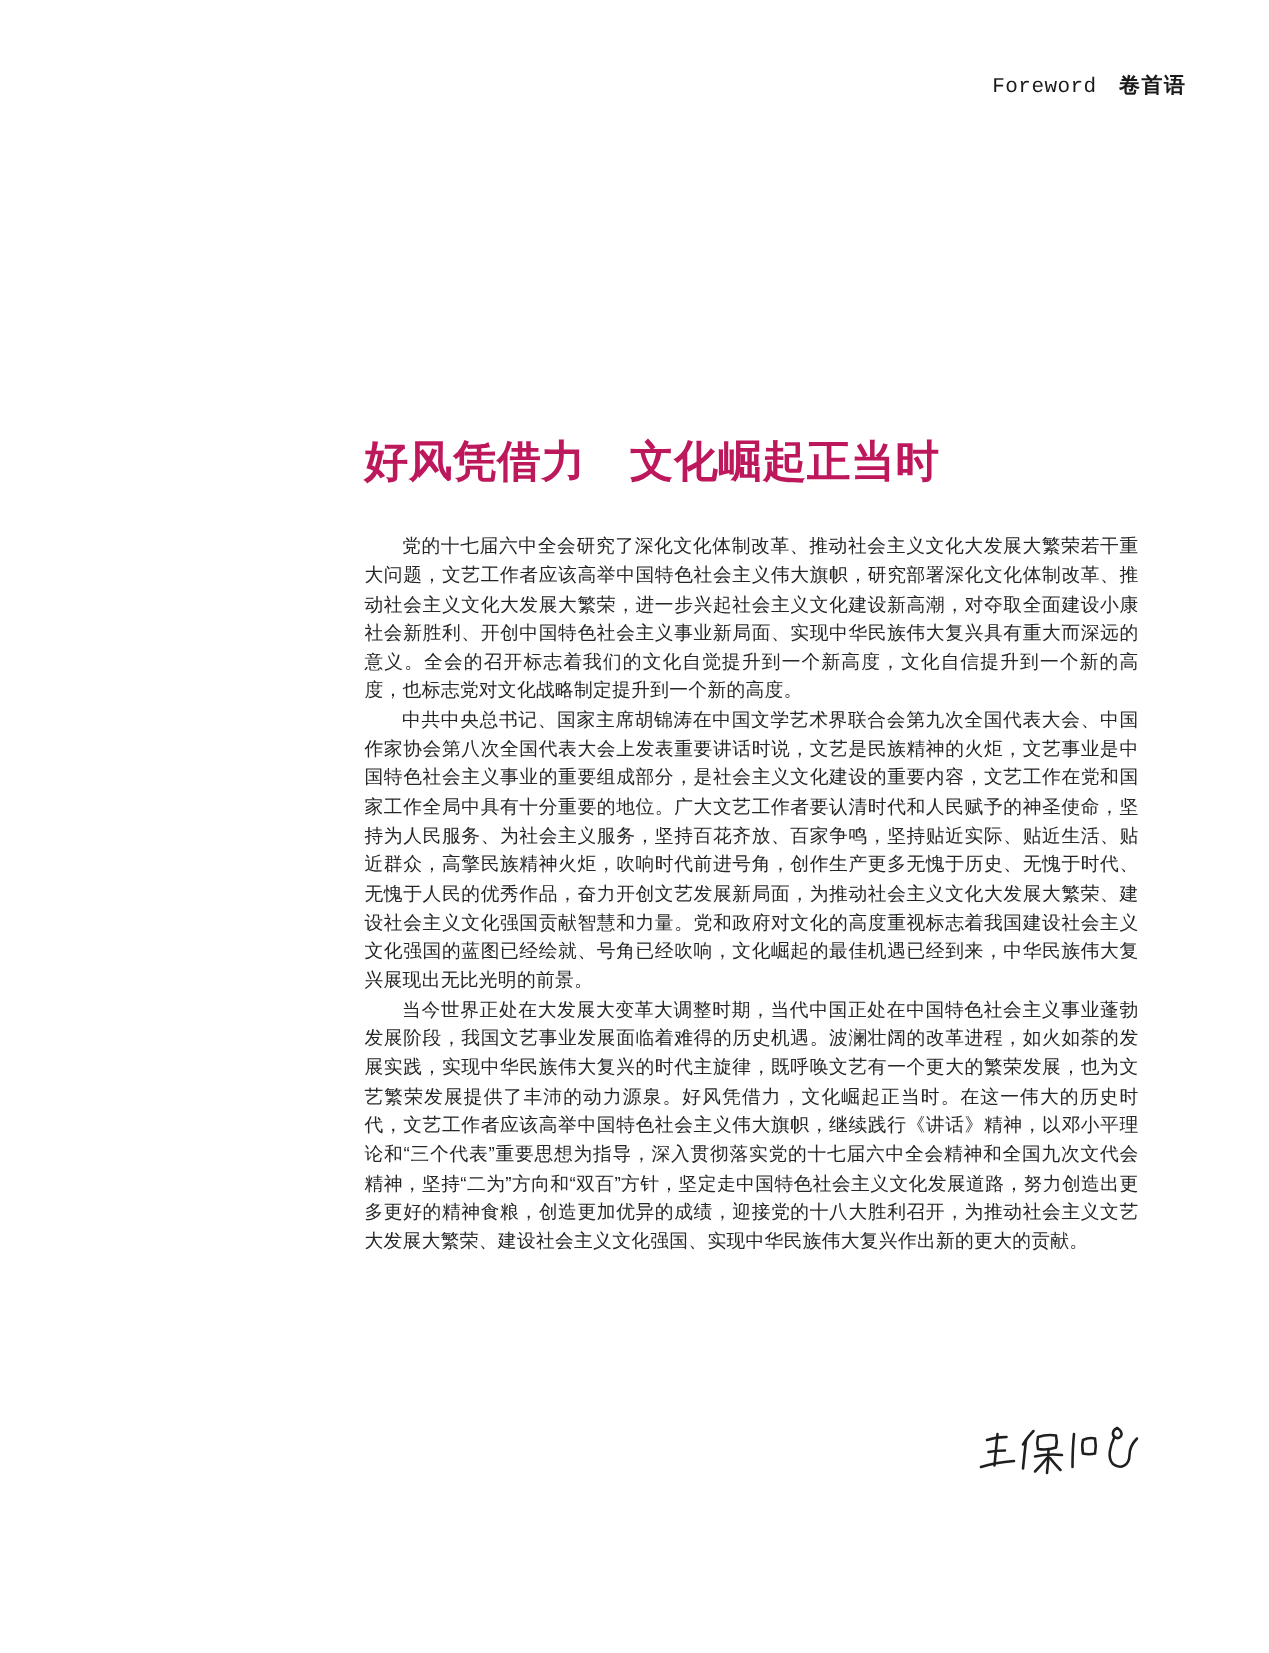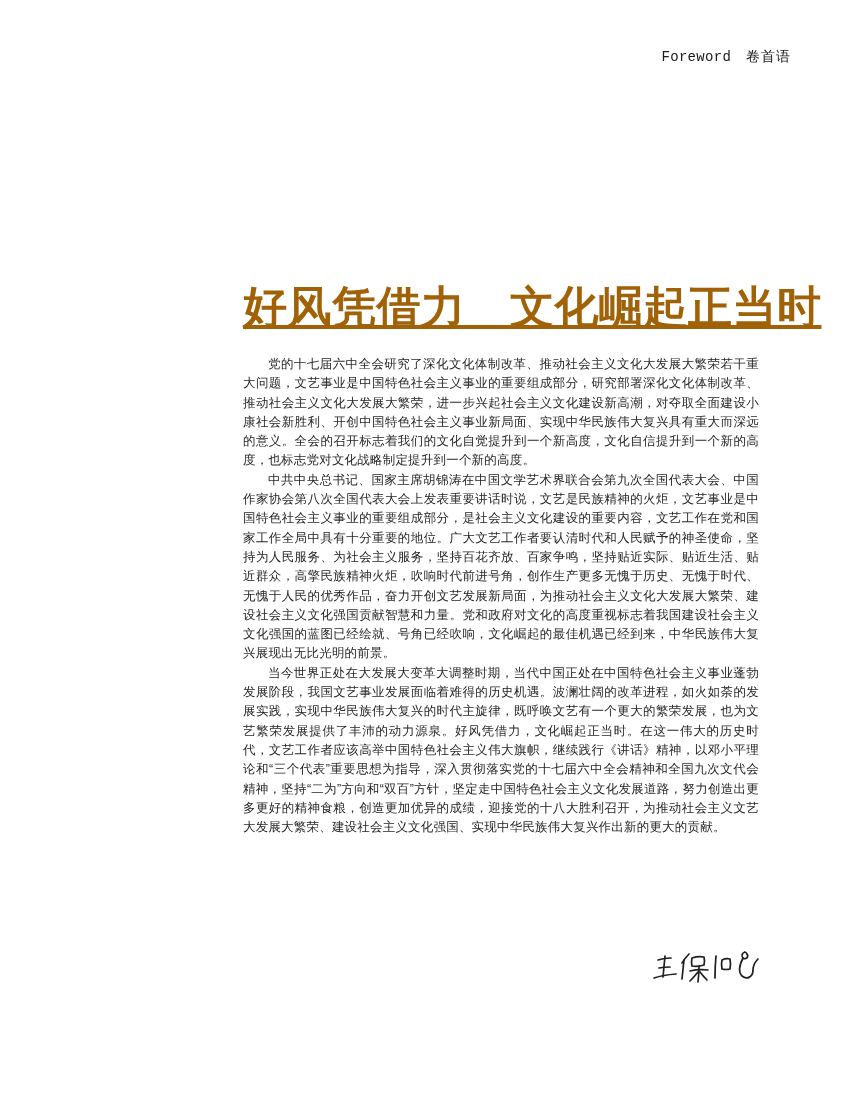--- a/index.html
+++ b/index.html
@@ -23,40 +23,39 @@
     font-size: 14px;
     color: #1a1a1a;
     white-space: nowrap;
   }
   .running-head .en {
     font-family: Liberation Mono, monospace;
     letter-spacing: 0.3px;
   }
   .running-head .zh {
     margin-left: 11px;
-    font-weight: normal;
+    font-weight: bold;
     letter-spacing: 1px;
   }
   
   .article {
     position: absolute;
     left: 243px;
     top: 289px;
     width: 516px;
   }
   .article-title {
     margin: 0 0 28px 0;
     font-family: "Liberation Serif", serif;
     font-weight: bold;
-    font-size: 44px;
+    font-size: 29px;
     line-height: 38px;
-    color: #a16207;
+    color: #be185d;
     white-space: nowrap;
     letter-spacing: 0.5px;
-    text-decoration: underline;
   }
   .body-para {
     margin: 0;
     font-size: 12.5px;
     line-height: 19.3px;
     letter-spacing: 0.2px;
     color: #262626;
     text-align: justify;
     text-justify: inter-ideograph;
     text-indent: 2em;
@@ -88,21 +87,21 @@
 <div class="page">
 
   <div class="running-head">
     <span class="en">Foreword</span>
     <span class="zh">卷首语</span>
   </div>
 
   <div class="article">
     <h1 class="article-title">好风凭借力　文化崛起正当时</h1>
     <div>
-        <p class="body-para">党的十七届六中全会研究了深化文化体制改革、推动社会主义文化大发展大繁荣若干重大问题，文艺事业是中国特色社会主义事业的重要组成部分，研究部署深化文化体制改革、推动社会主义文化大发展大繁荣，进一步兴起社会主义文化建设新高潮，对夺取全面建设小康社会新胜利、开创中国特色社会主义事业新局面、实现中华民族伟大复兴具有重大而深远的意义。全会的召开标志着我们的文化自觉提升到一个新高度，文化自信提升到一个新的高度，也标志党对文化战略制定提升到一个新的高度。</p>
+        <p class="body-para">党的十七届六中全会研究了深化文化体制改革、推动社会主义文化大发展大繁荣若干重大问题，文艺工作者应该高举中国特色社会主义伟大旗帜，研究部署深化文化体制改革、推动社会主义文化大发展大繁荣，进一步兴起社会主义文化建设新高潮，对夺取全面建设小康社会新胜利、开创中国特色社会主义事业新局面、实现中华民族伟大复兴具有重大而深远的意义。全会的召开标志着我们的文化自觉提升到一个新高度，文化自信提升到一个新的高度，也标志党对文化战略制定提升到一个新的高度。</p>
         <p class="body-para">中共中央总书记、国家主席胡锦涛在中国文学艺术界联合会第九次全国代表大会、中国作家协会第八次全国代表大会上发表重要讲话时说，文艺是民族精神的火炬，文艺事业是中国特色社会主义事业的重要组成部分，是社会主义文化建设的重要内容，文艺工作在党和国家工作全局中具有十分重要的地位。广大文艺工作者要认清时代和人民赋予的神圣使命，坚持为人民服务、为社会主义服务，坚持百花齐放、百家争鸣，坚持贴近实际、贴近生活、贴近群众，高擎民族精神火炬，吹响时代前进号角，创作生产更多无愧于历史、无愧于时代、无愧于人民的优秀作品，奋力开创文艺发展新局面，为推动社会主义文化大发展大繁荣、建设社会主义文化强国贡献智慧和力量。党和政府对文化的高度重视标志着我国建设社会主义文化强国的蓝图已经绘就、号角已经吹响，文化崛起的最佳机遇已经到来，中华民族伟大复兴展现出无比光明的前景。</p>
         <p class="body-para">当今世界正处在大发展大变革大调整时期，当代中国正处在中国特色社会主义事业蓬勃发展阶段，我国文艺事业发展面临着难得的历史机遇。波澜壮阔的改革进程，如火如荼的发展实践，实现中华民族伟大复兴的时代主旋律，既呼唤文艺有一个更大的繁荣发展，也为文艺繁荣发展提供了丰沛的动力源泉。好风凭借力，文化崛起正当时。在这一伟大的历史时代，文艺工作者应该高举中国特色社会主义伟大旗帜，继续践行《讲话》精神，以邓小平理论和“三个代表”重要思想为指导，深入贯彻落实党的十七届六中全会精神和全国九次文代会精神，坚持“二为”方向和“双百”方针，坚定走中国特色社会主义文化发展道路，努力创造出更多更好的精神食粮，创造更加优异的成绩，迎接党的十八大胜利召开，为推动社会主义文艺大发展大繁荣、建设社会主义文化强国、实现中华民族伟大复兴作出新的更大的贡献。</p>
       </div>
   </div>
 
   <div class="signature">
     <svg viewBox="0 0 120 52" xmlns="http://www.w3.org/2000/svg" aria-hidden="true">
 
       <path class="sig-stroke" d="M10,14 Q16,12 23,12"></path>
       <path class="sig-stroke" d="M11,22 Q16,21 22,21"></path>

